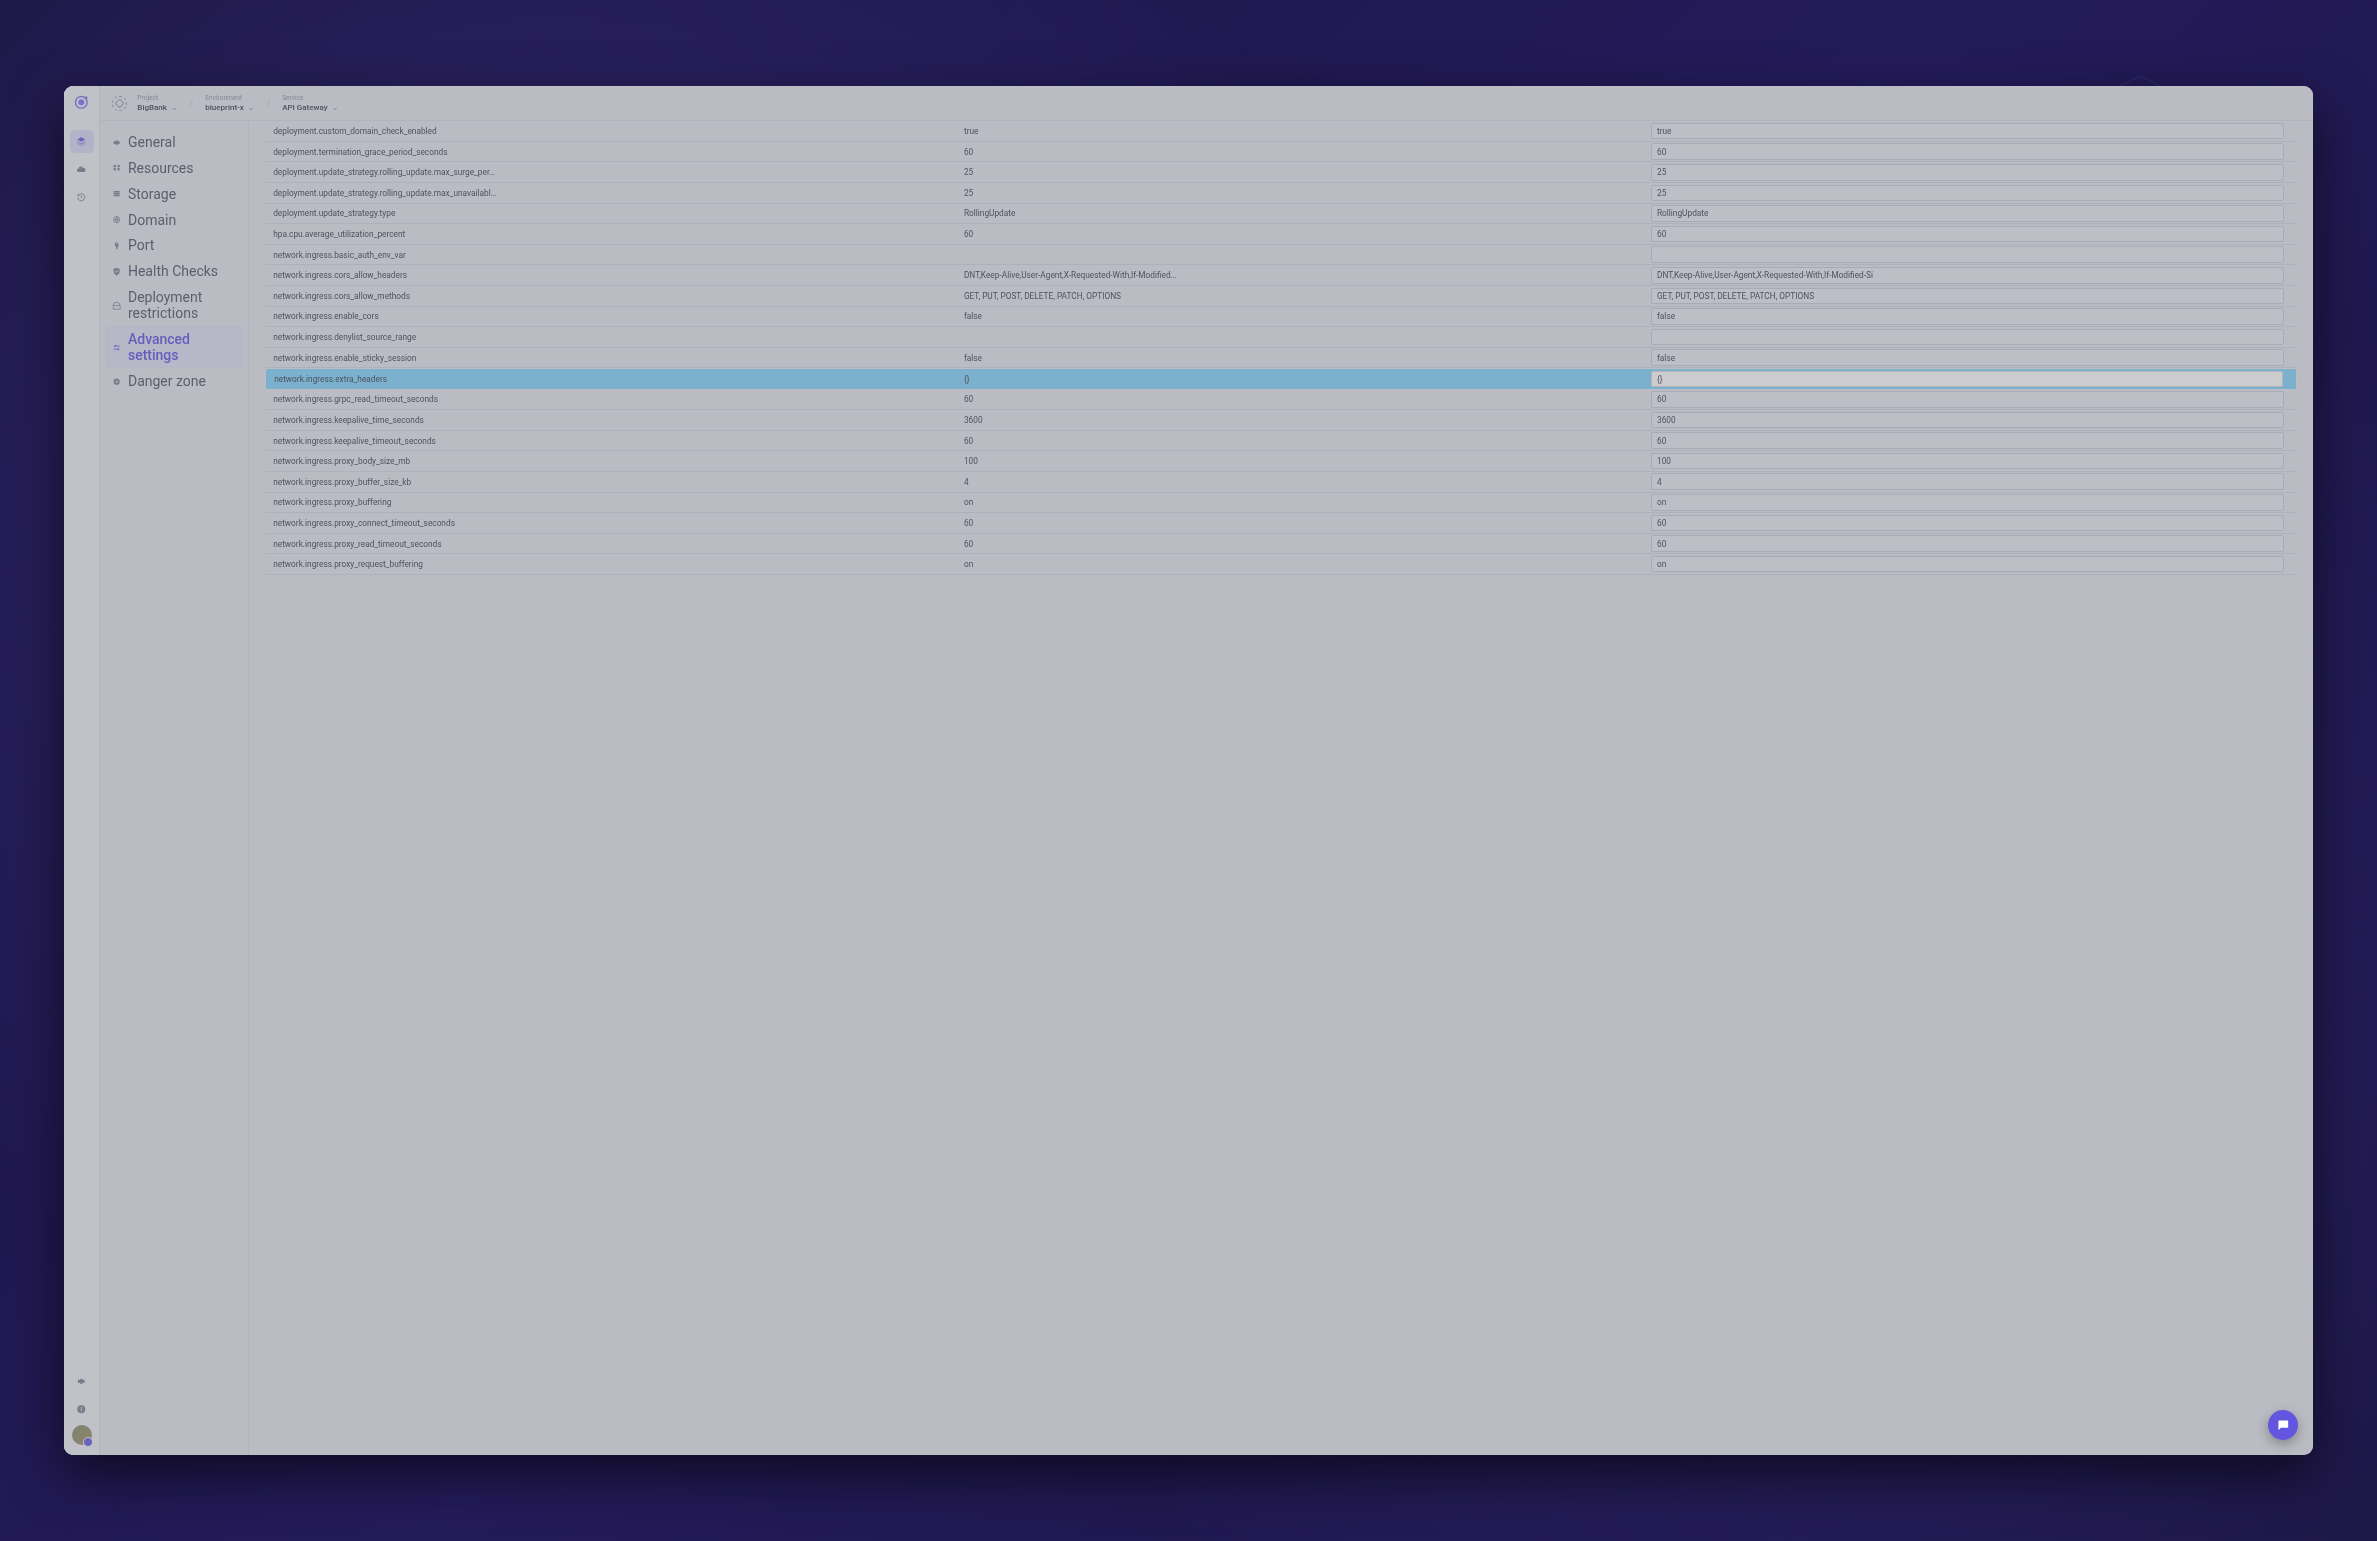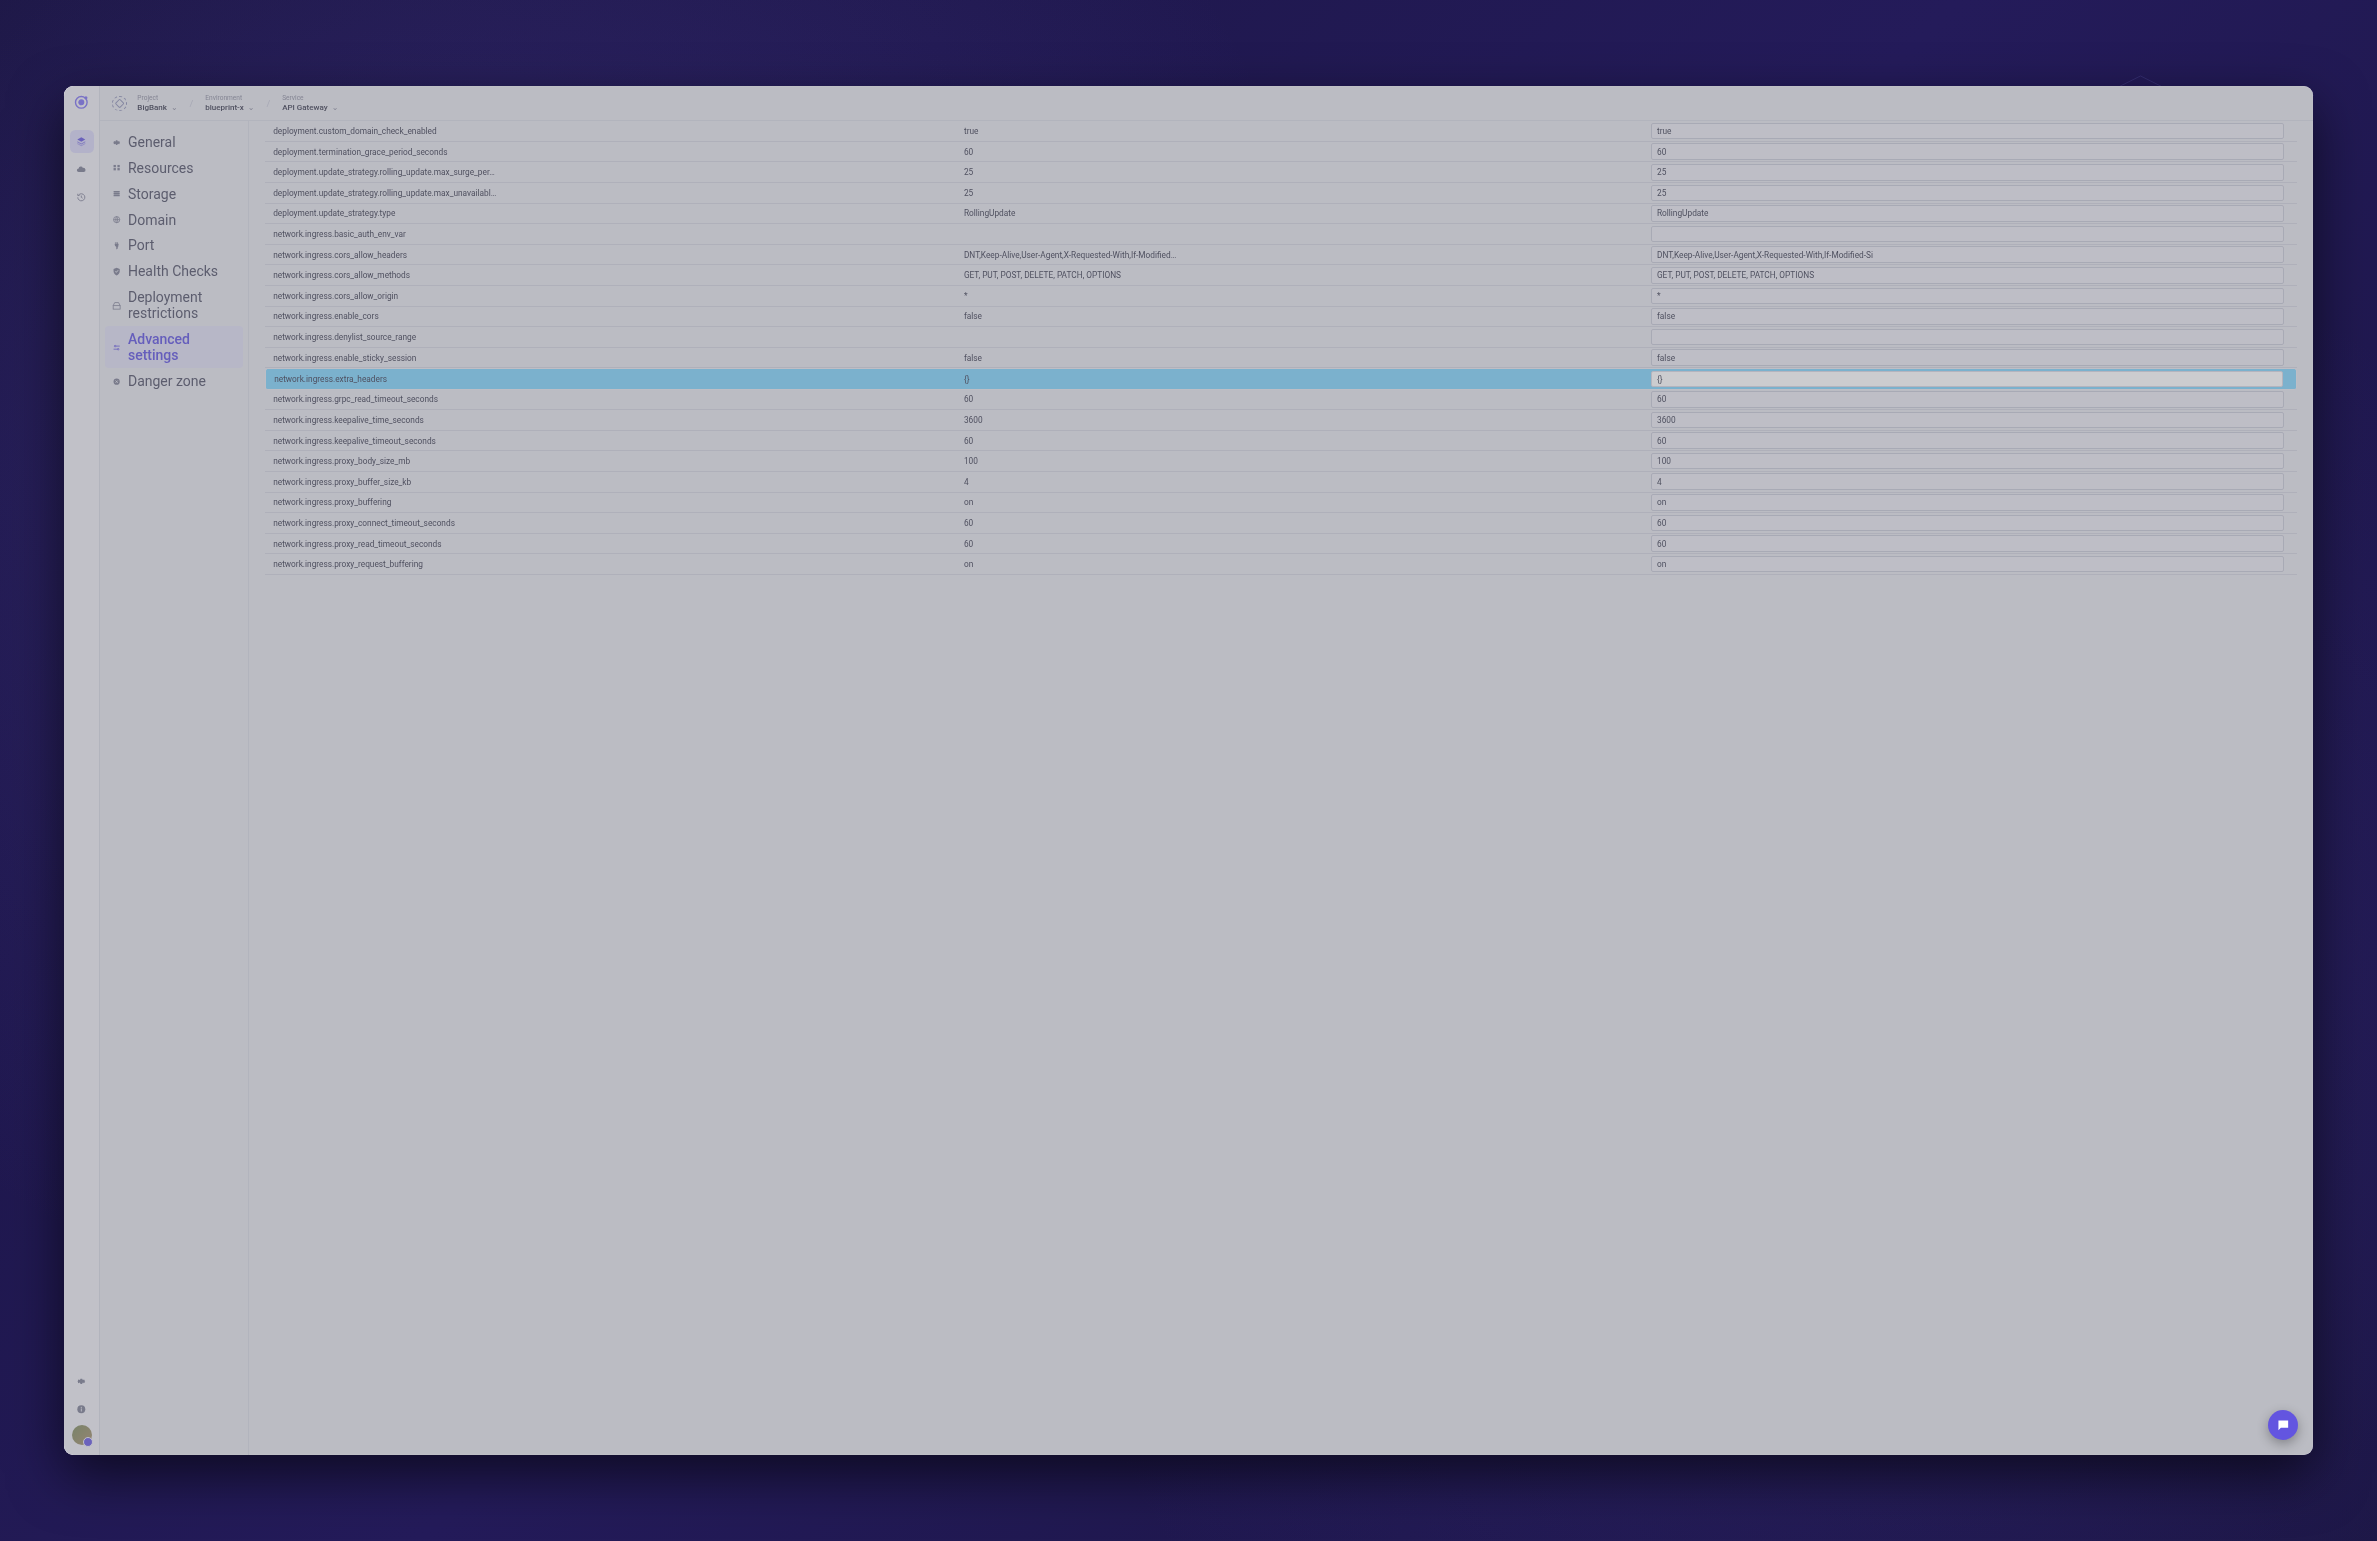--- a/index.html
+++ b/index.html
@@ -364,38 +364,38 @@
                 <td class="key">deployment.update_strategy.rolling_update.max_unavailabl…</td>
                 <td class="def">25</td>
                 <td class="inp"><input value="25" style=""></td>
               </tr>
               <tr>
                 <td class="key">deployment.update_strategy.type</td>
                 <td class="def">RollingUpdate</td>
                 <td class="inp"><input value="RollingUpdate" style=""></td>
               </tr>
               <tr>
+                <td class="key">hpa.cpu.average_utilization_percent</td>
+                <td class="def">60</td>
+                <td class="inp"><input value="60" style=""></td>
+              </tr>
+              <tr>
                 <td class="key">network.ingress.basic_auth_env_var</td>
                 <td class="def"></td>
                 <td class="inp"><input value="" style=""></td>
               </tr>
               <tr>
                 <td class="key">network.ingress.cors_allow_headers</td>
                 <td class="def">DNT,Keep-Alive,User-Agent,X-Requested-With,If-Modified…</td>
                 <td class="inp"><input value="DNT,Keep-Alive,User-Agent,X-Requested-With,If-Modified-Si" style=""></td>
               </tr>
               <tr>
                 <td class="key">network.ingress.cors_allow_methods</td>
                 <td class="def">GET, PUT, POST, DELETE, PATCH, OPTIONS</td>
                 <td class="inp"><input value="GET, PUT, POST, DELETE, PATCH, OPTIONS" style=""></td>
-              </tr>
-              <tr>
-                <td class="key">network.ingress.cors_allow_origin</td>
-                <td class="def">*</td>
-                <td class="inp"><input value="*" style=""></td>
               </tr>
               <tr>
                 <td class="key">network.ingress.enable_cors</td>
                 <td class="def">false</td>
                 <td class="inp"><input value="false" style=""></td>
               </tr>
               <tr>
                 <td class="key">network.ingress.denylist_source_range</td>
                 <td class="def"></td>
                 <td class="inp"><input value="" style=""></td>

